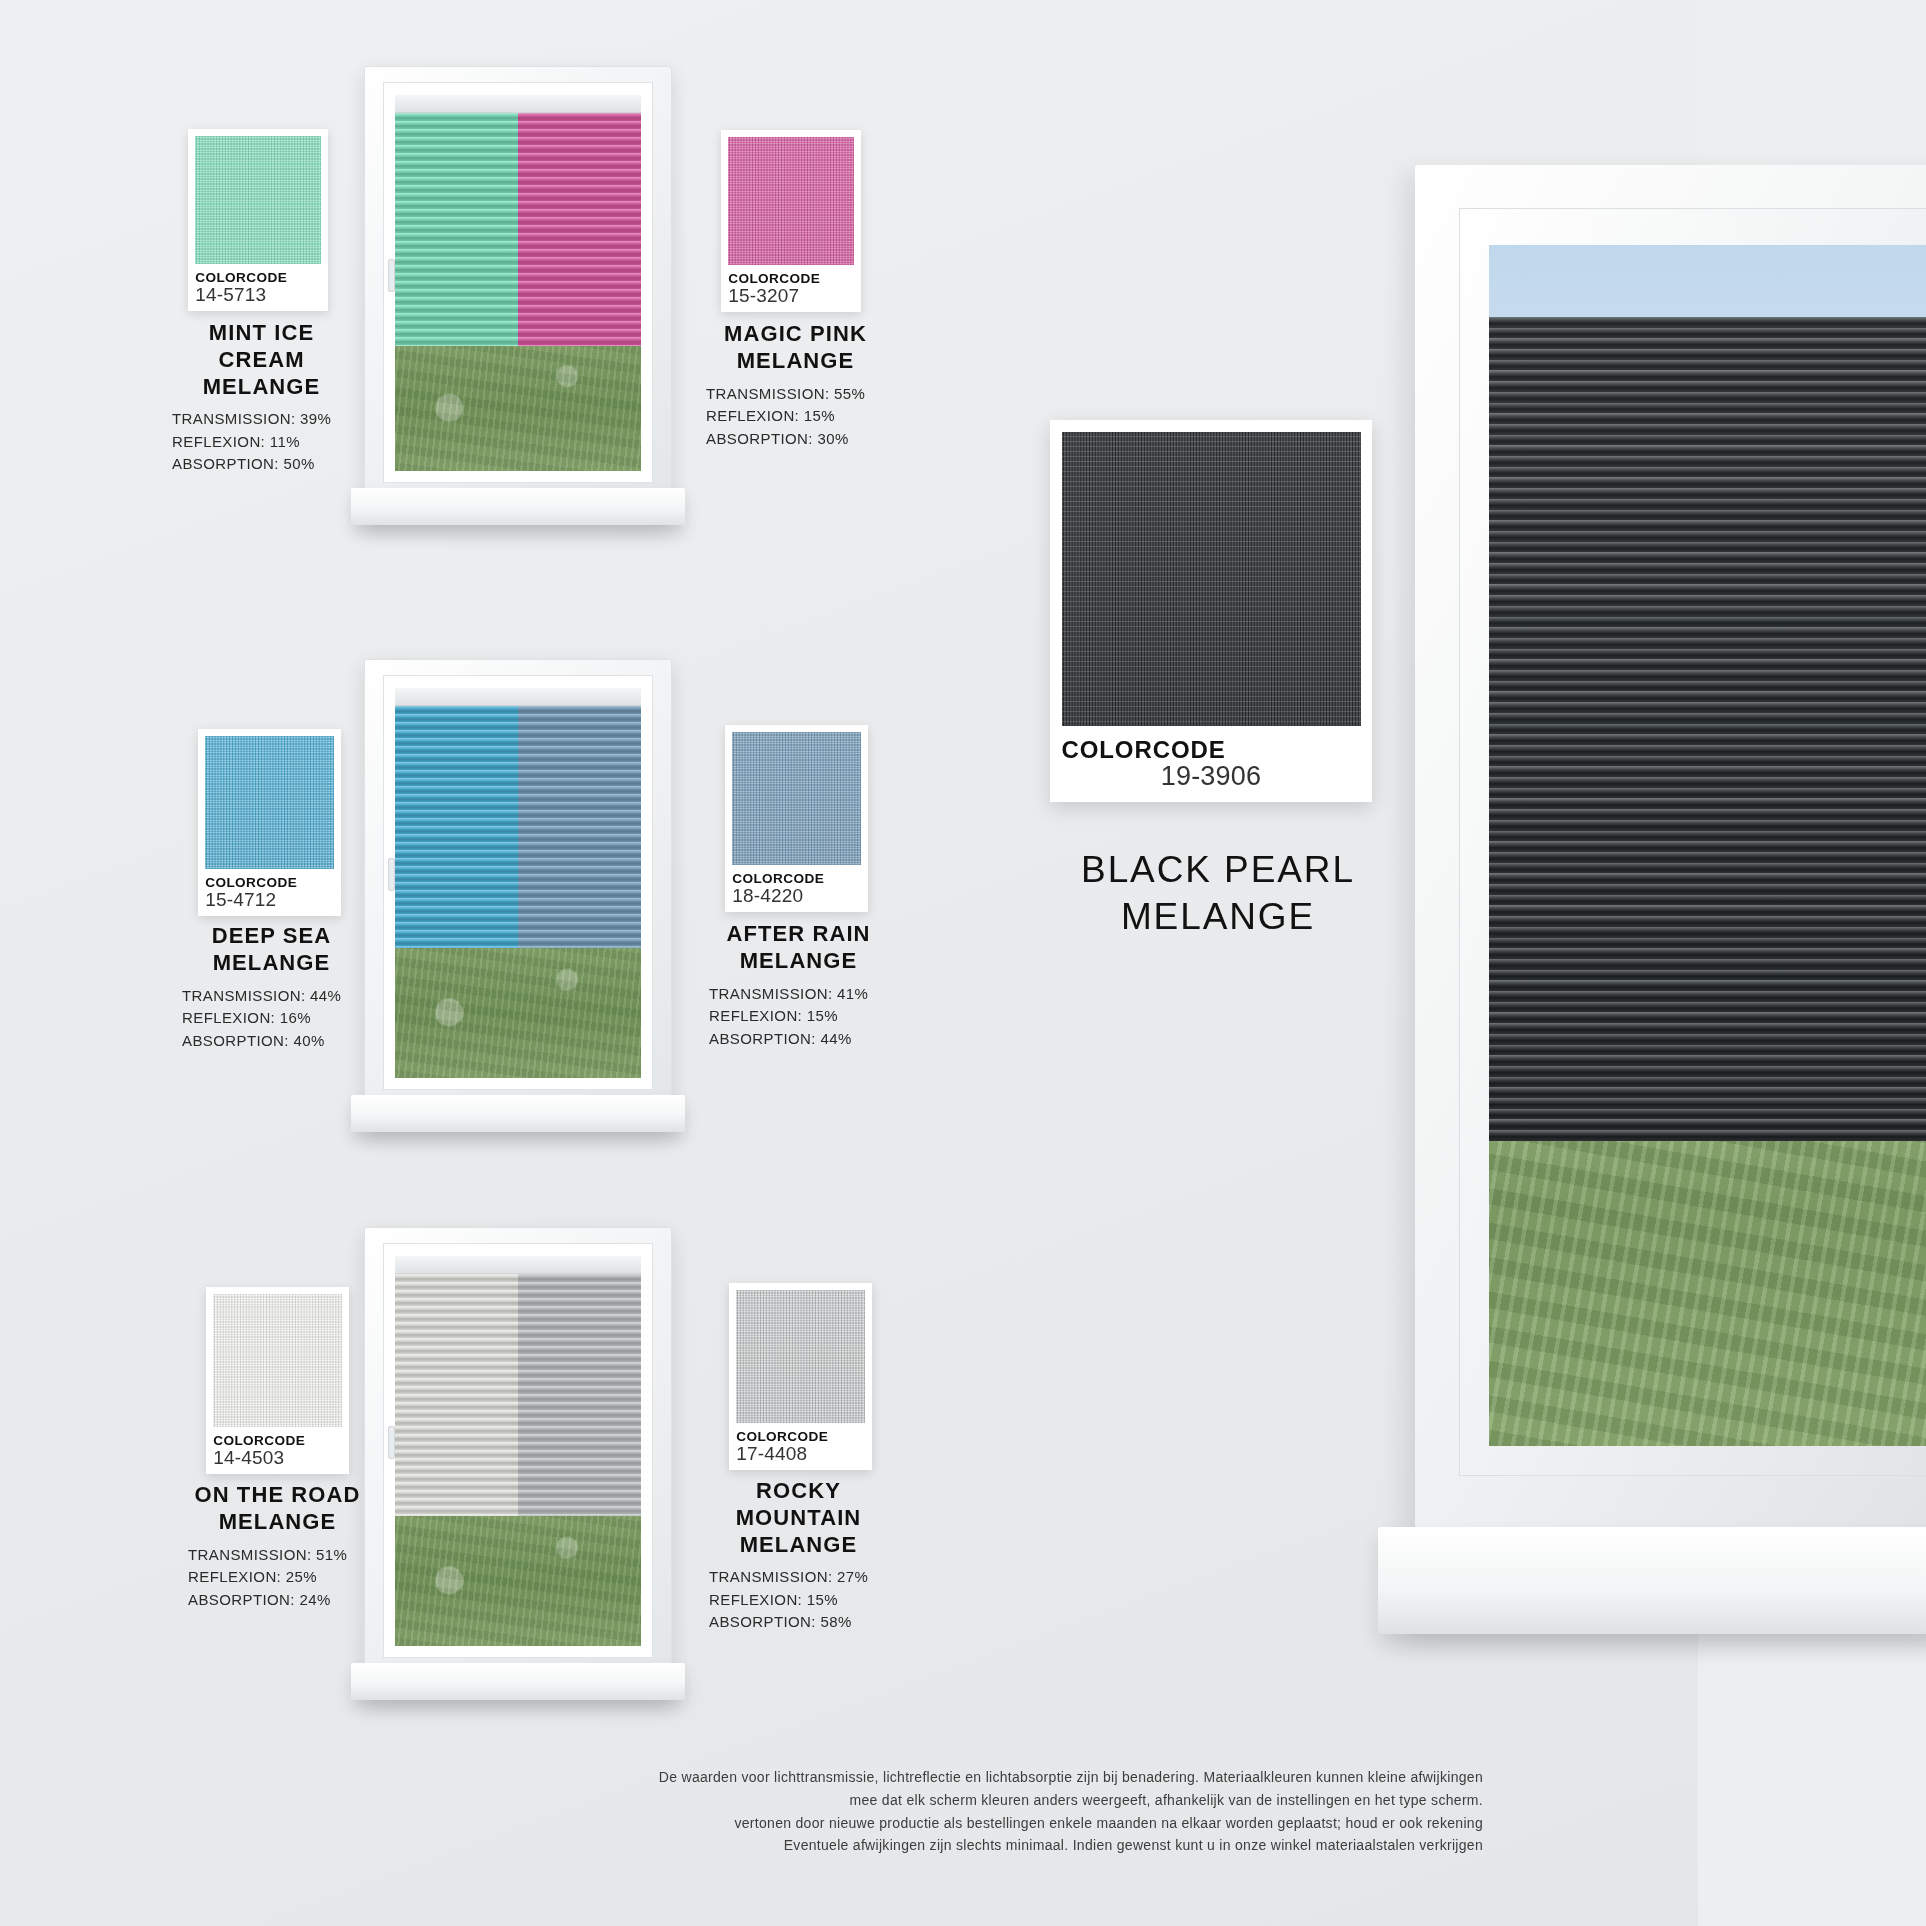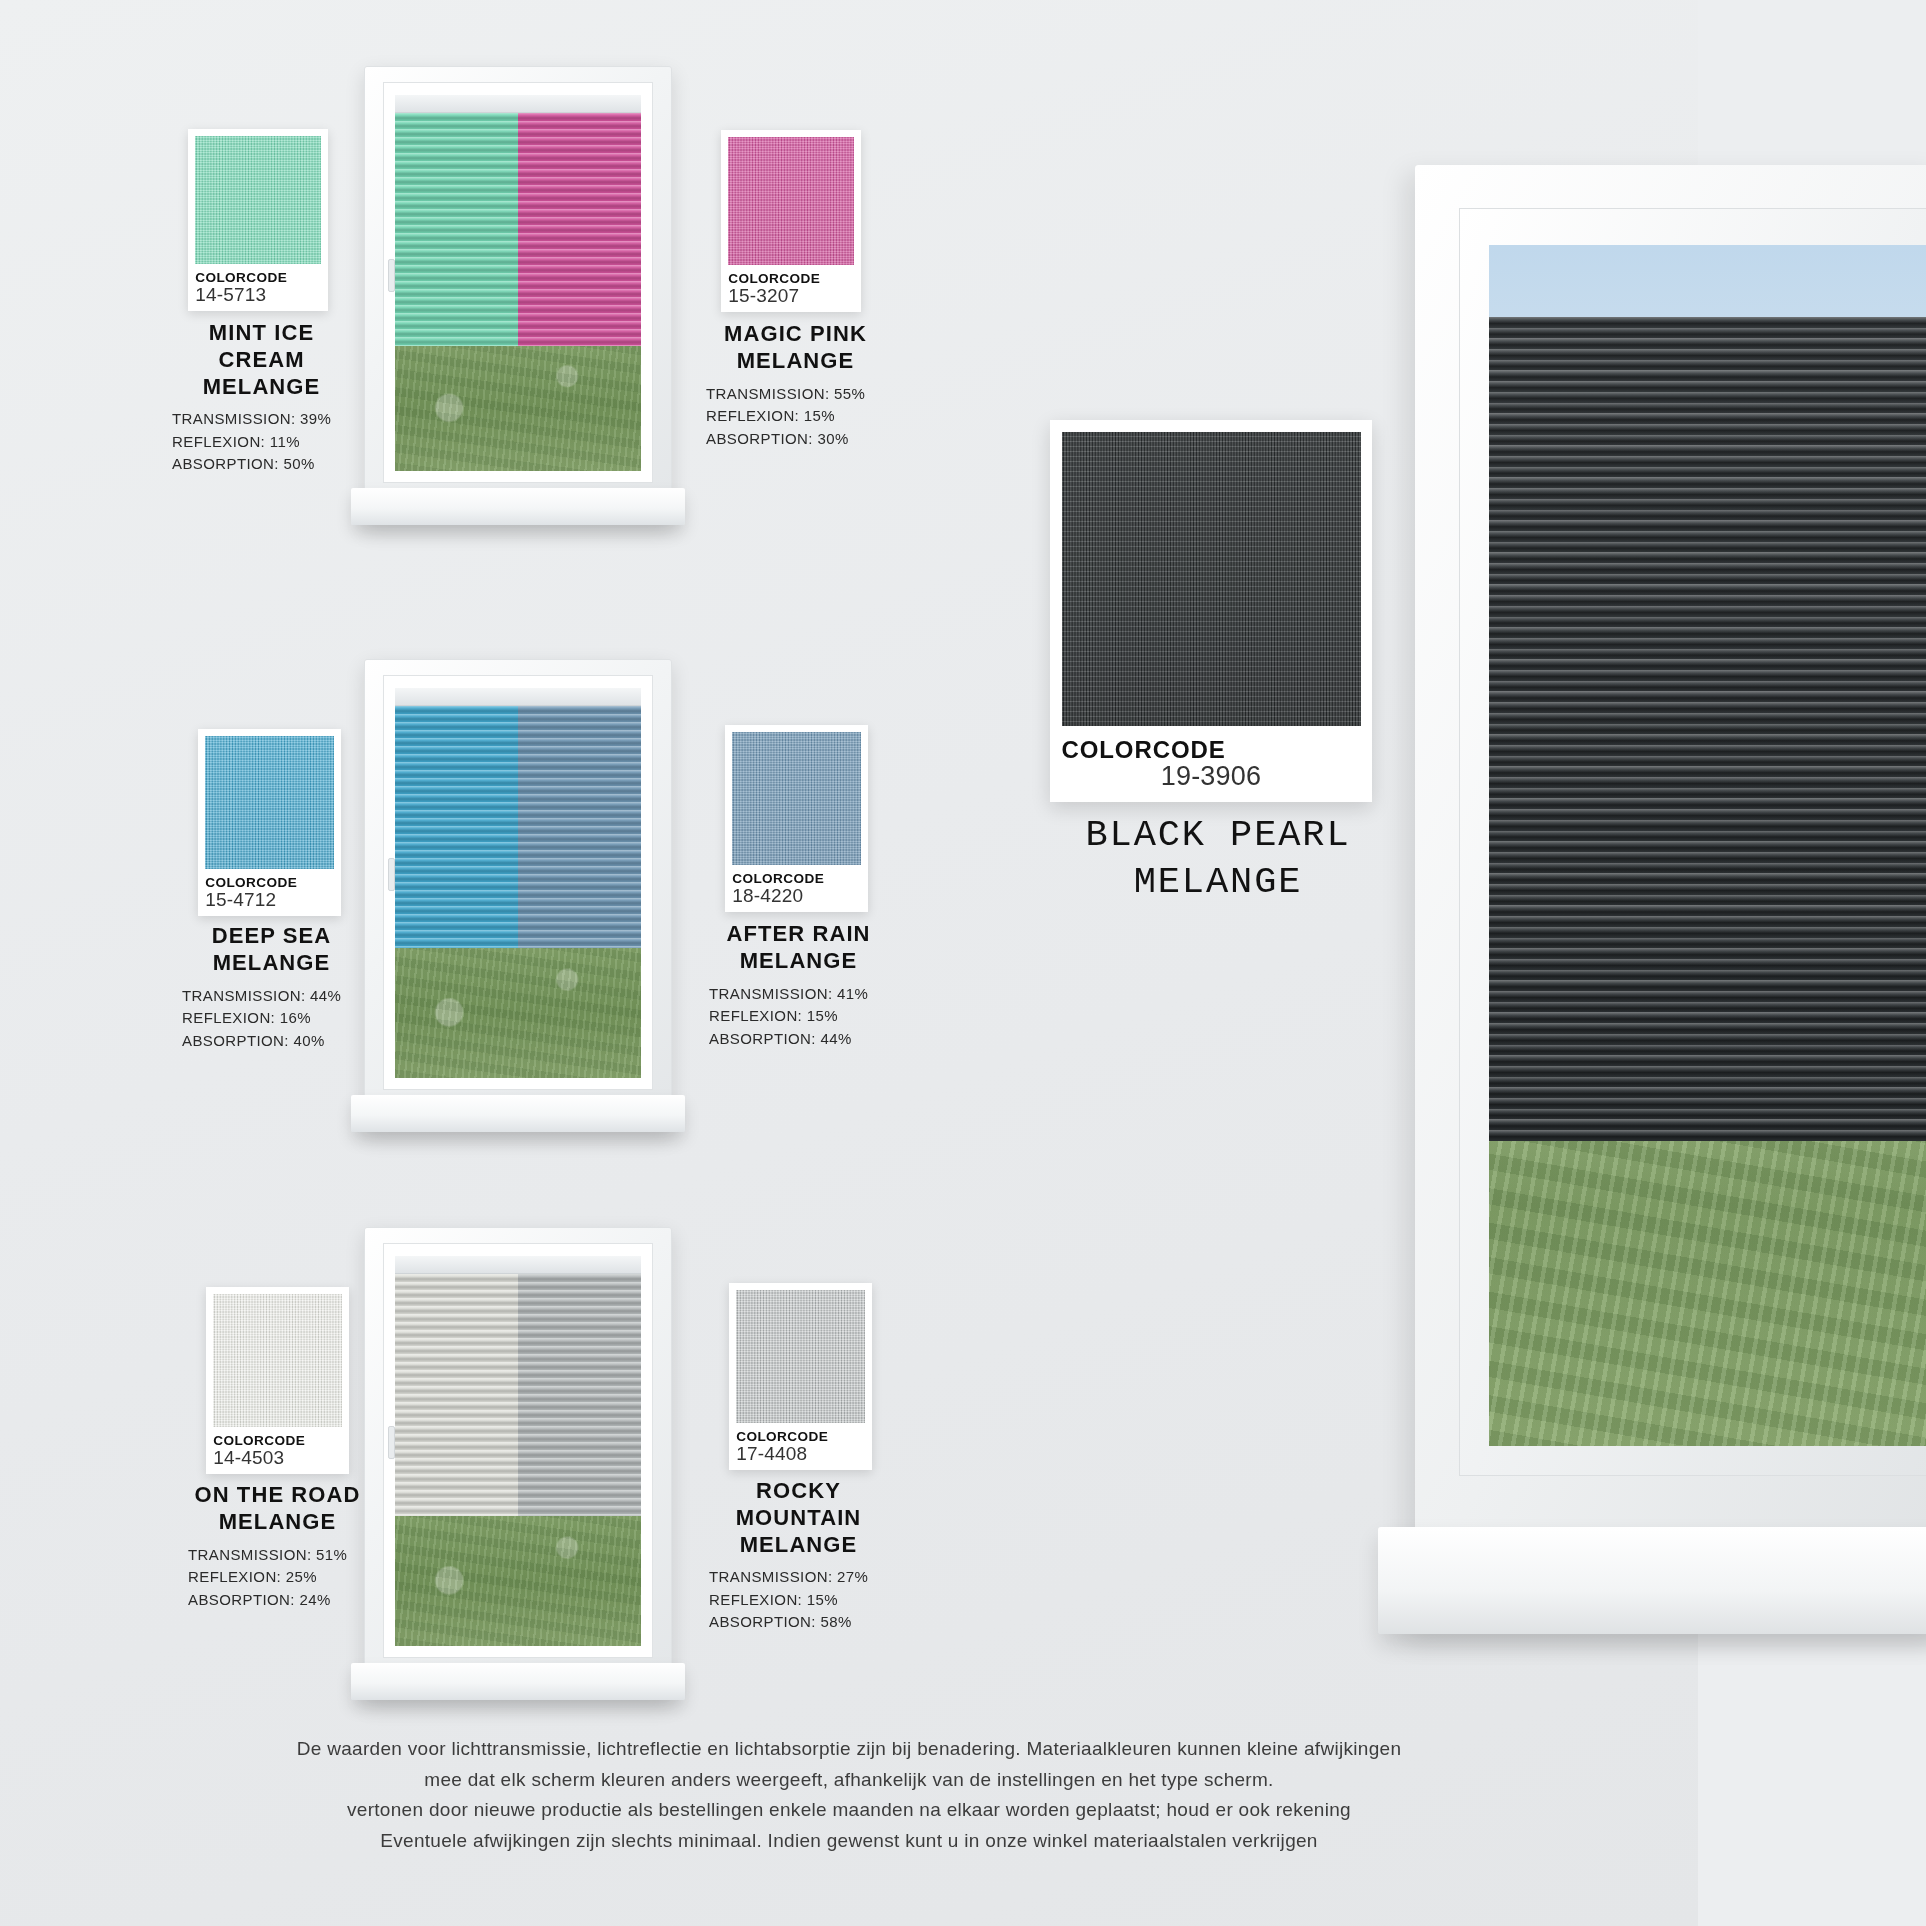--- a/index.html
+++ b/index.html
@@ -162,24 +162,23 @@
     padding: 11.5px 11.5px 10px 11.5px;
   }
   #hero-card .chip { height: 294px; }
   #hero-card .cc-label {
     font-size: 24px; letter-spacing: 0.9px; margin-top: 11.5px;
   }
   #hero-card .cc-num { font-size: 27px; text-align: center; }
 
   #hero-info {
     position: absolute;
-    left: 1003px; top: 812px;
+    left: 1003px; top: 846px;
     width: 430px;
     text-align: center;
-    font-family: Liberation Mono, monospace;
   }
   #hero-info .hname {
     font-size: 37px;
     letter-spacing: 1.9px;
     line-height: 1.28;
     color: #121212;
     font-weight: normal;
   }
   #hero-info .hstats {
     margin-top: 18.6px;
@@ -241,22 +240,22 @@
     position:absolute; left:-37px; right:-10px; bottom:0; height:107px;
     background: linear-gradient(#ffffff,#f2f4f5 60%,#dfe2e4);
     box-shadow: 0 11.5px 21.5px rgba(0,0,0,0.12);
     border-radius:2.9px;
   }
 
   
   #footer {
     position: absolute;
     left: 215px; right: 215px; bottom: 69px;
-    text-align: center;
-    font-size: 19px;
+    text-align: right;
+    font-size: 14px;
     line-height: 1.62;
     color: #3c3c3c;
     letter-spacing: 0.3px;
   }
 </style>
 </head>
 <body>
 
 <div class="page">
 

